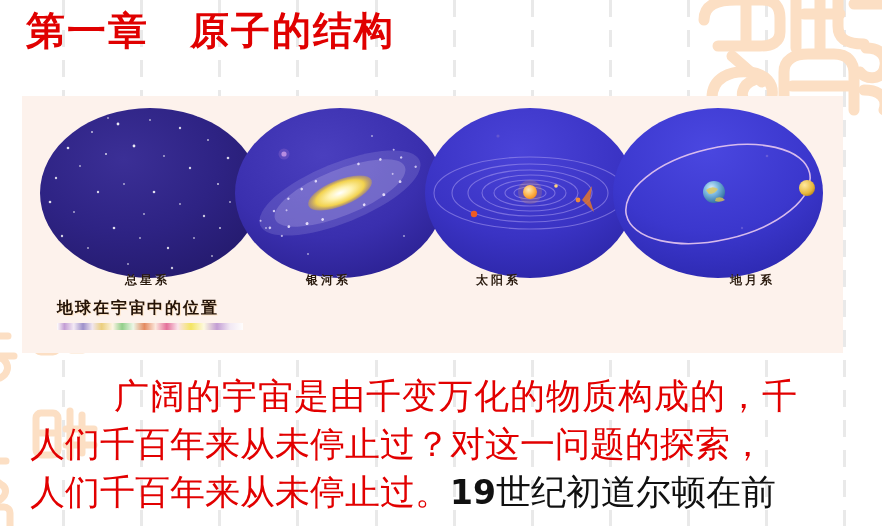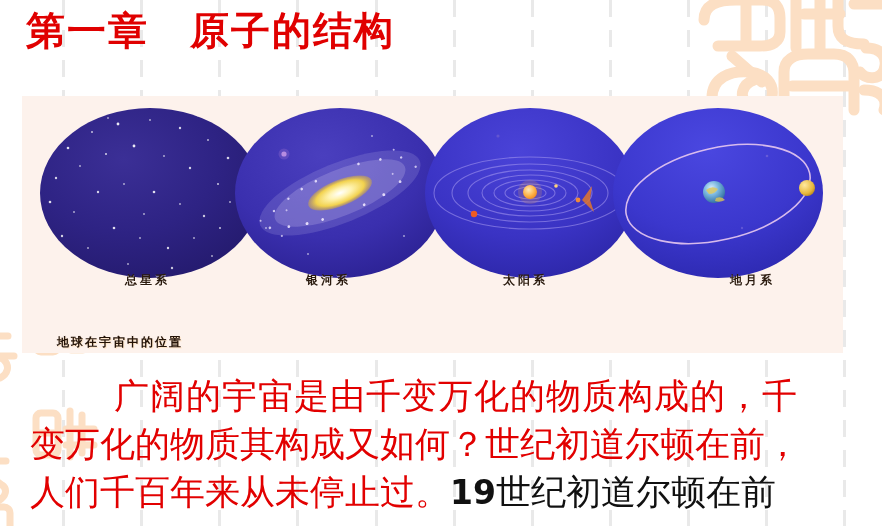--- a/index.html
+++ b/index.html
@@ -61,30 +61,29 @@
   .labels{position:absolute;left:0;top:0;width:821px;height:257px;}
   .lbl{
     position:absolute;top:176px;
     font-family:"DejaVu Sans","Liberation Sans",sans-serif;
     font-size:12px;font-weight:bold;color:#2b1a0d;
     letter-spacing:3px;white-space:nowrap;
     text-shadow:0 1px 0 rgba(255,255,255,.6);
   }
   .lbl-0{left:103px;}
   .lbl-1{left:284px;}
-  .lbl-2{left:481px;}
+  .lbl-2{left:454px;}
   .lbl-3{left:660px;margin-left:48px;}
 
   .caption-wrap{position:absolute;left:35px;top:202px;}
   .caption{
     font-family:"DejaVu Sans","Liberation Sans",sans-serif;
-    font-size:12px;font-weight:bold;
+    font-size:16px;font-weight:bold;
     color:#241307;letter-spacing:2px;white-space:nowrap;
     text-shadow:1px 1px 0 rgba(255,230,200,.9);
-    margin-top:36px;
   }
   .rainbow{
     margin-top:4px;height:7px;width:186px;
     background:linear-gradient(to right,
       #ffffff 0%,
       #b98fd0 4%,
       #f2e8f6 9%,
       #8d7fc4 14%,
       #efe4f0 19%,
       #e8c86a 24%,
@@ -412,20 +411,20 @@
       <div class="caption">地球在宇宙中的位置</div>
       <div class="rainbow"></div>
     </div>
   </div>
 
   <div class="para">
     <span class="ln ln-0">
       <span>广阔的宇宙是由千变万化的物质构成的，千</span>
     </span>
     <span class="ln ln-1">
-      <span>变万化的物质其构成又如何？世纪初道尔顿在前，</span>
+      <span>人们千百年来从未停止过？对这一问题的探索，</span>
     </span>
     <span class="ln ln-2">
       <span>人们千百年来从未停止过。</span><span class="blk">19</span><span class="blk-cjk">世纪初道尔顿在前</span>
     </span>
   </div>
 
 </div>
 
 </body></html>

